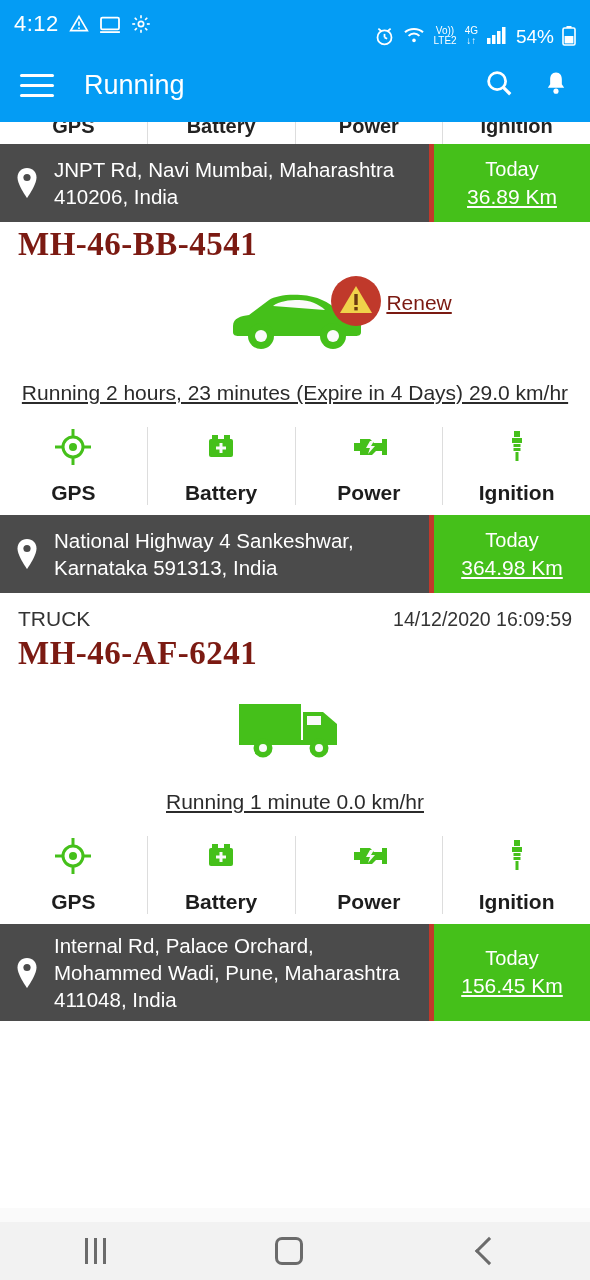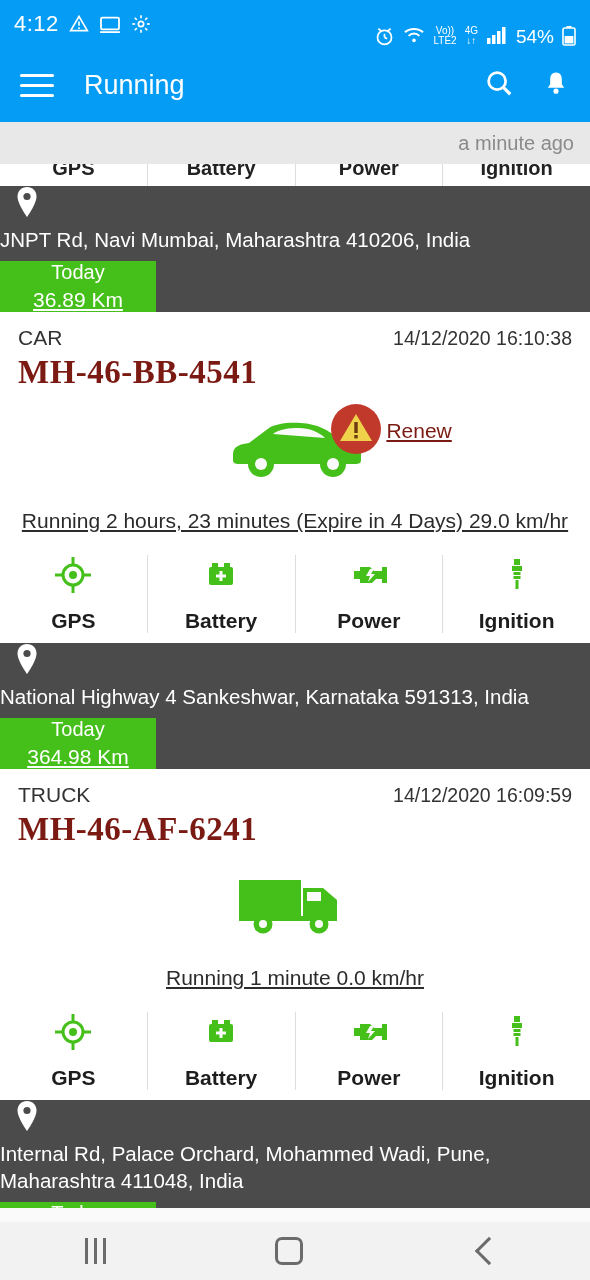--- a/index.html
+++ b/index.html
@@ -52,21 +52,20 @@
   .partial-icons .cell {
     flex: 1; text-align: center; font-size: 20px; font-weight: bold; color: #222;
     line-height: 8px; position: relative;
   }
   .partial-icons .cell + .cell { border-left: 1px solid #ddd; }
 
   
   .addr {
     display: flex; align-items: stretch; background: #4b4b4b; color: #fff;
     min-height: 78px;
-    flex-direction: column;
   }
   .addr-pin { width: 54px; display: flex; align-items: center; justify-content: center; }
   .addr-text { flex: 1; display: flex; align-items: center; font-size: 20.5px; line-height: 27px; padding: 8px 6px 8px 0; }
   .addr-sep { width: 5px; background: #c0392b; }
   .addr-today {
     width: 156px; background: #45c01a; display: flex; flex-direction: column;
     align-items: center; justify-content: center; color: #fff; text-align: right;
   }
   .addr-today .t1 { font-size: 20px; }
   .addr-today .t2 { font-size: 21px; margin-top: 4px; text-decoration: underline; }
@@ -213,23 +212,20 @@
       </span>
       <span>
         <svg width="28" height="28" viewBox="0 0 24 24">
             <path d="M12 3 C8.5 3 7 5.5 7 9 v4 l-2 3 h14 l-2 -3 v-4 c0 -3.5 -1.5 -6 -5 -6 z" fill="#fff"></path>
             <circle cx="12" cy="19" r="2.2" fill="#fff"></circle>
           </svg>
       </span>
     </div>
   </div>
 
-  <div class="refresh-strip">
-    <span>a minute ago</span>
-  </div>
 
   <div class="scroll">
 
     <div class="partial-icons">
       <div class="cell">GPS</div>
       <div class="cell">Battery</div>
       <div class="cell">Power</div>
       <div class="cell">Ignition</div>
     </div>
 
@@ -242,24 +238,20 @@
       </div>
       <div class="addr-text">JNPT Rd, Navi Mumbai, Maharashtra 410206, India</div>
       <div class="addr-sep"></div>
       <div class="addr-today">
         <span class="t1">Today</span>
         <span class="t2">36.89 Km</span>
       </div>
     </div>
 
     <div class="card">
-      <div class="card-head">
-        <span class="card-type">CAR</span>
-        <span class="card-date">14/12/2020 16:10:38</span>
-      </div>
       <div class="card-plate">MH-46-BB-4541</div>
       <div class="card-art">
         <span>
           <svg width="140" height="74" viewBox="0 0 140 74">
             <path d="M8 46 C8 38 16 36 24 35 L44 20 C50 16 62 14 76 15 C92 16 104 22 112 30 L126 34 C134 36 136 40 136 46 L136 52 C136 55 134 56 130 56 L14 56 C10 56 8 55 8 52 z" fill="#45c01a"></path>
             <path d="M48 26 C54 21 64 20 74 20 C84 20 94 24 100 30 z" fill="#fafafa"></path>
             <circle cx="36" cy="56" r="13" fill="#45c01a"></circle>
               <circle cx="36" cy="56" r="6" fill="#fafafa"></circle>
             <circle cx="108" cy="56" r="13" fill="#45c01a"></circle>
               <circle cx="108" cy="56" r="6" fill="#fafafa"></circle>

